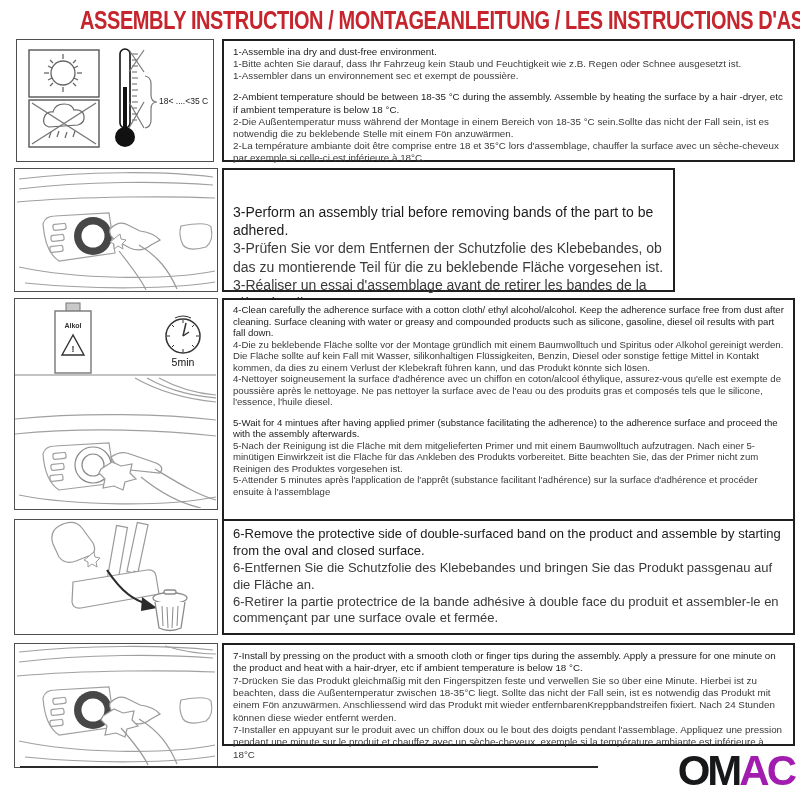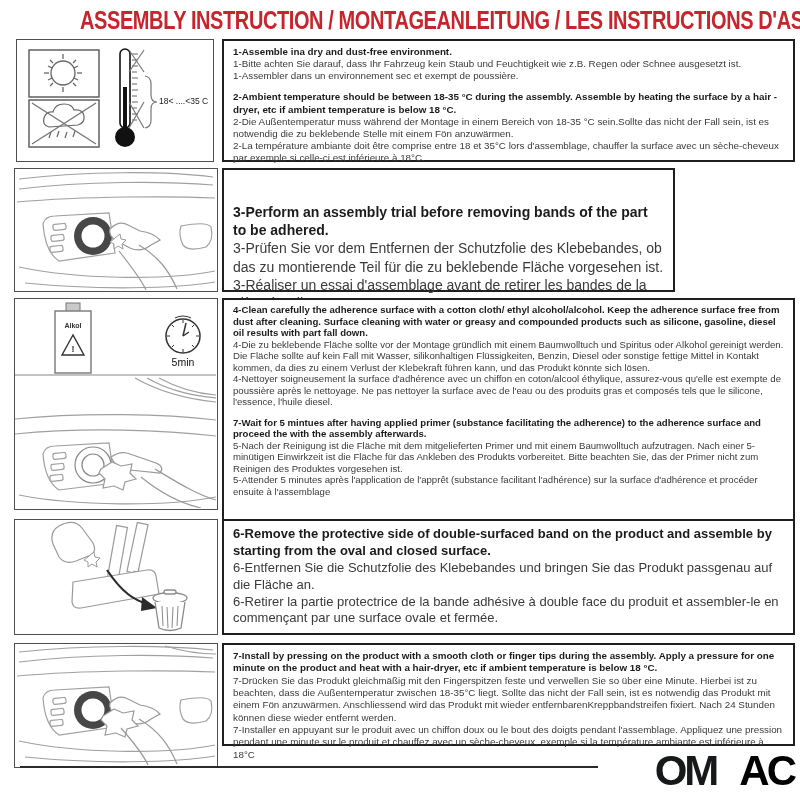--- a/index.html
+++ b/index.html
@@ -20,38 +20,38 @@
   .r2l { left:14px;  top:168px; width:204px; height:124px; }
   .r2r { left:222px; top:168px; width:453px; height:124px; }
   .r3l { left:14px;  top:298px; width:204px; height:212px; }
   .r3r { left:222px; top:298px; width:573px; height:272px; }
   .r4l { left:14px;  top:519px; width:204px; height:116px; }
   .r4r { left:222px; top:519px; width:573px; height:116px; }
   .r5l { left:14px;  top:643px; width:204px; height:125px; }
   .r5r { left:222px; top:643px; width:573px; height:103px; }
 
   .cell p { margin:0; color:#3a3a3a; }
-  .cell p.en { font-weight:bold; color:#1b1b1b; }
+  .cell p.en { font-weight:normal; color:#1b1b1b; }
   .gap { margin-top:9px !important; }
 
   .s1 { font-size:9.8px;  line-height:1.24; }
   .s2 { font-size:14px;   line-height:1.3;  padding-top:33px; }
   .s2 p { max-width:525px; }
   .s3 { font-size:9.6px;  line-height:1.2;  padding-top:4px; }
   .s4 { font-size:13px;   line-height:1.3;  }
   .s4 p { max-width:548px; }
   .s5 { font-size:9.8px;  line-height:1.26; }
 
   svg { display:block; }
 
   .rule { position:absolute; left:20px; top:766px; width:578px; height:2px; background:#2b2b2b; }
   .logo { position:absolute; right:6px; top:750px; font-size:42px; font-weight:bold;
           letter-spacing:-3px; line-height:1; white-space:nowrap; }
   .logo .lb { color:#17181a; }
-  .logo .lr { color:#000000;padding-left:23px; }
+  .logo .lr { color:#a21caf; }
 </style>
 </head>
 <body>
 
 <div id="page">
 
   <div class="title">ASSEMBLY INSTRUCTION / MONTAGEANLEITUNG / LES INSTRUCTIONS D'ASSEMBLAGE</div>
 
   <div class="cell l r1l">
     <svg width="195" height="120" viewBox="0 0 195 120">
@@ -201,21 +201,21 @@
         <path d="M86,170 l11,-7 9,4 11,-2 -2,9 6,6 -11,3 -2,8 -9,-4 -11,2 2,-9 -6,-6 z"></path>
         <path d="M140,170 C160,182 182,196 201,201" fill="none"></path>
         <path d="M126,178 C148,196 168,205 186,209" fill="none"></path>
       </g>
     </svg>
   </div>
   <div class="cell r r3r s3">
     <p class="en">4-Clean carefully the adherence surface with a cotton cloth/ ethyl alcohol/alcohol. Keep the adherence surface free from dust after cleaning. Surface cleaning with water or greasy and compounded products such as silicone, gasoline, diesel oil results with part fall down.</p>
     <p>4-Die zu beklebende Fläche sollte vor der Montage gründlich mit einem Baumwolltuch und Spiritus oder Alkohol gereinigt werden. Die Fläche sollte auf kein Fall mit Wasser, silikonhaltigen Flüssigkeiten, Benzin, Diesel oder sonstige fettige Mittel in Kontakt kommen, da dies zu einem Verlust der Klebekraft führen kann, und das Produkt könnte sich lösen.</p>
     <p>4-Nettoyer soigneusement la surface d'adhérence avec un chiffon en coton/alcool éthylique, assurez-vous qu'elle est exempte de poussière après le nettoyage. Ne pas nettoyer la surface avec de l'eau ou des produits gras et composés tels que le silicone, l'essence, l'huile diesel.</p>
-    <p class="en gap">7-Wait for 5 mintues after having applied primer (substance facilitating the adherence) to the adherence surface and proceed the with the assembly afterwards.</p>
+    <p class="en gap">5-Wait for 4 mintues after having applied primer (substance facilitating the adherence) to the adherence surface and proceed the with the assembly afterwards.</p>
     <p>5-Nach der Reinigung ist die Fläche mit dem mitgelieferten Primer und mit einem Baumwolltuch aufzutragen. Nach einer 5-minütigen Einwirkzeit ist die Fläche für das Ankleben des Produkts vorbereitet. Bitte beachten Sie, das der Primer nicht zum Reinigen des Produktes vorgesehen ist.</p>
     <p>5-Attender 5 minutes après l'application de l'apprêt (substance facilitant l'adhérence) sur la surface d'adhérence et procéder ensuite à l'assemblage</p>
   </div>
 
   <div class="cell l r4l">
     <svg width="201" height="113" viewBox="0 0 201 113">
       <g fill="#fff" stroke="#9a9a9a" stroke-width="1.2">
         <rect x="97" y="6" width="11" height="52" transform="rotate(10 102 32)"></rect>
         <rect x="117" y="3" width="11" height="50" transform="rotate(12 122 28)"></rect>
         <rect x="99" y="57" width="8" height="9" transform="rotate(10 103 61)"></rect>

